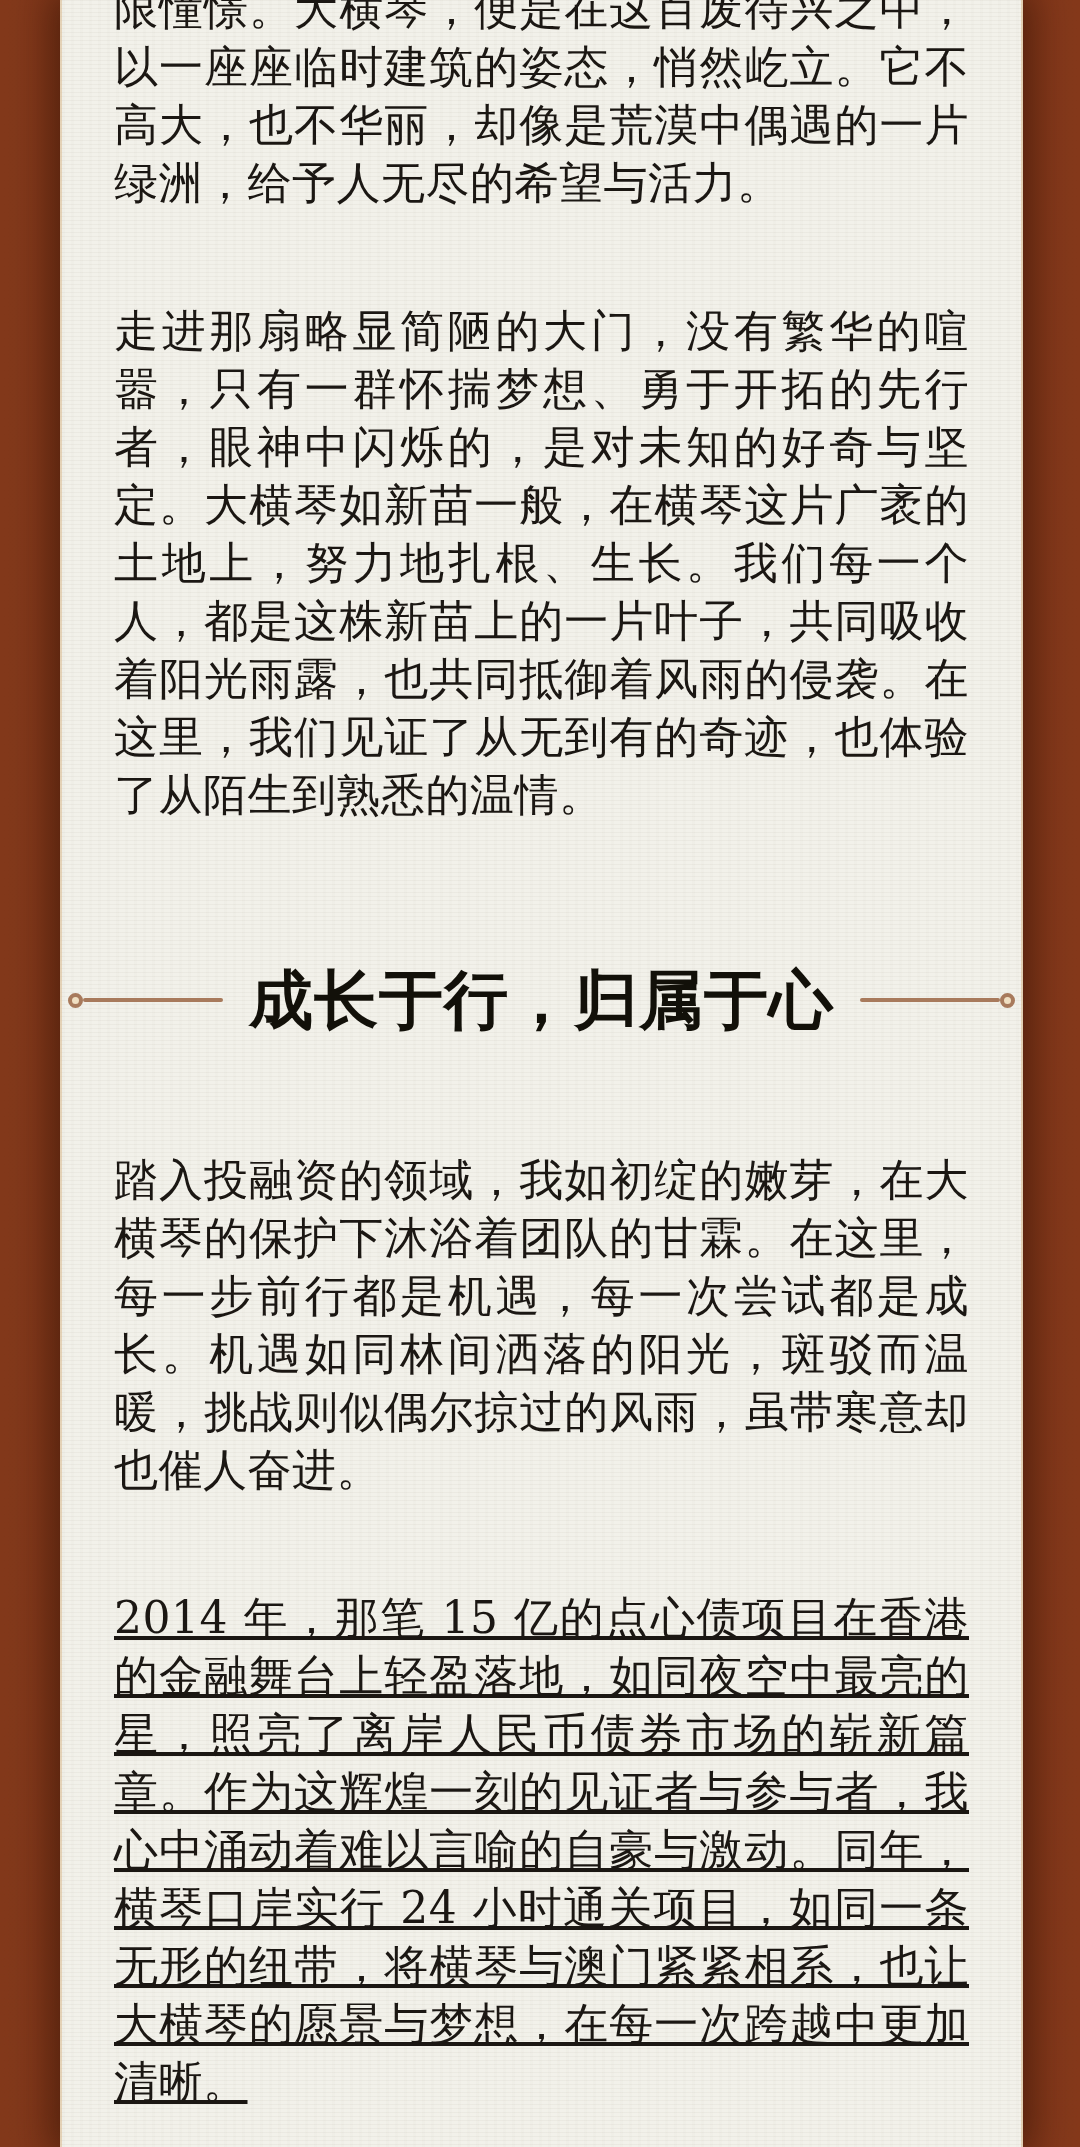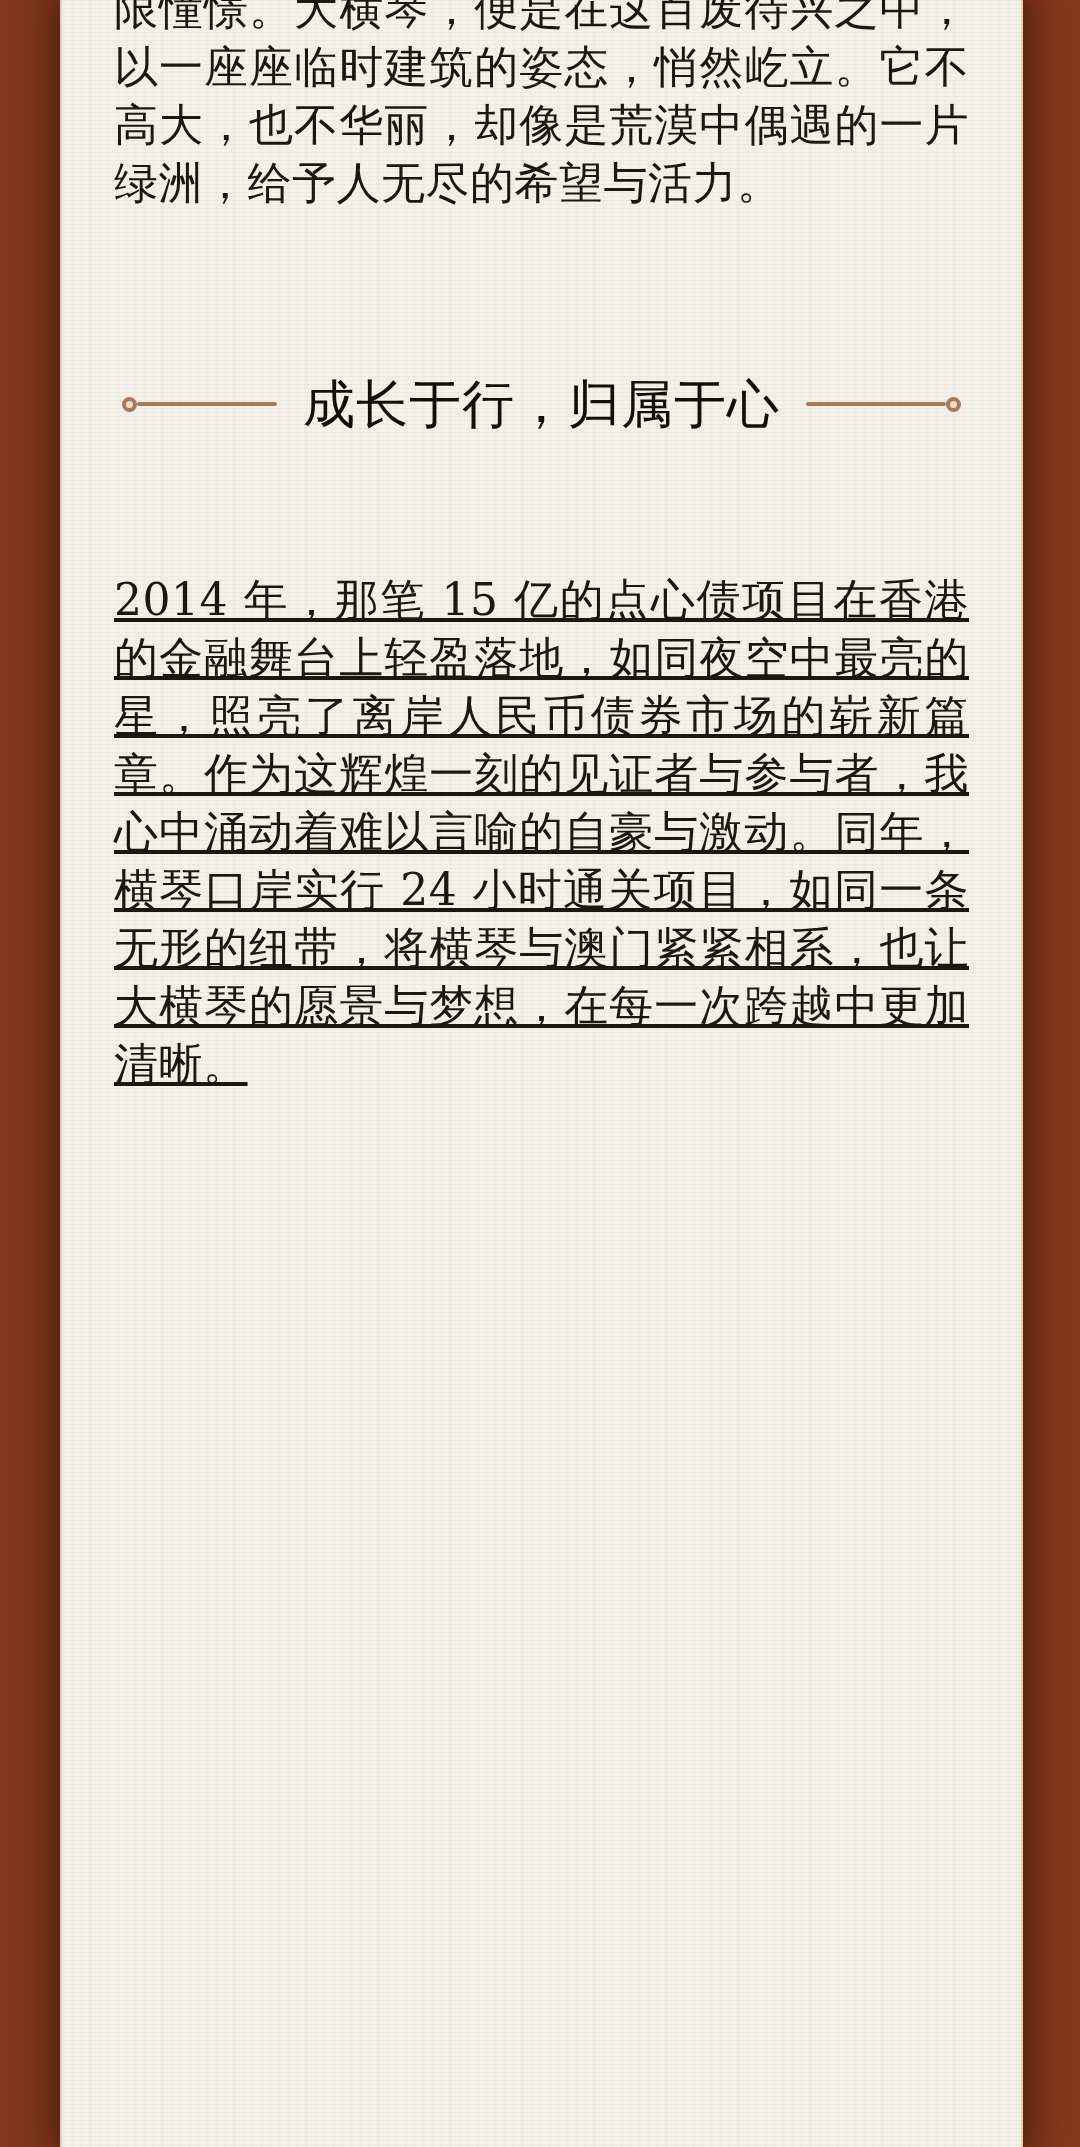--- a/index.html
+++ b/index.html
@@ -59,45 +59,47 @@
     background: #f0dfc2;
     flex: 0 0 auto;
   }
   .section-divider .rule {
     width: 140px; height: 4px;
     background: #a87a5c;
     border-radius: 2px;
     flex: 0 0 auto;
   }
   .section-heading {
-    margin: 16px 26px;
-    font-size: 52px;
+    margin: 0 26px;
+    font-size: 64px;
     line-height: 62px;
-    font-weight: 400;
+    font-weight: 700;
     letter-spacing: 1px;
     color: #121009;
     white-space: nowrap;
   }
 </style>
 </head>
 <body>
 
 <div class="page">
   <div class="paper">
     <article class="content">
 
       <p>限憧憬。大横琴，便是在这百废待兴之中，以一座座临时建筑的姿态，悄然屹立。它不高大，也不华丽，却像是荒漠中偶遇的一片绿洲，给予人无尽的希望与活力。</p>
 
+      <p>走进那扇略显简陋的大门，没有繁华的喧嚣，只有一群怀揣梦想、勇于开拓的先行者，眼神中闪烁的，是对未知的好奇与坚定。大横琴如新苗一般，在横琴这片广袤的土地上，努力地扎根、生长。我们每一个人，都是这株新苗上的一片叶子，共同吸收着阳光雨露，也共同抵御着风雨的侵袭。在这里，我们见证了从无到有的奇迹，也体验了从陌生到熟悉的温情。</p>
 
       <div class="section-divider">
         <span class="ring"></span>
         <span class="rule"></span>
         <h2 class="section-heading">成长于行，归属于心</h2>
         <span class="rule"></span>
         <span class="ring"></span>
       </div>
 
+      <p>踏入投融资的领域，我如初绽的嫩芽，在大横琴的保护下沐浴着团队的甘霖。在这里，每一步前行都是机遇，每一次尝试都是成长。机遇如同林间洒落的阳光，斑驳而温暖，挑战则似偶尔掠过的风雨，虽带寒意却也催人奋进。</p>
 
       <p>2014 年，那笔 15 亿的点心债项目在香港的金融舞台上轻盈落地，如同夜空中最亮的星，照亮了离岸人民币债券市场的崭新篇章。作为这辉煌一刻的见证者与参与者，我心中涌动着难以言喻的自豪与激动。同年，横琴口岸实行 24 小时通关项目，如同一条无形的纽带，将横琴与澳门紧紧相系，也让大横琴的愿景与梦想，在每一次跨越中更加清晰。</p>
 
     </article>
   </div>
 </div>
 
 </body></html>

